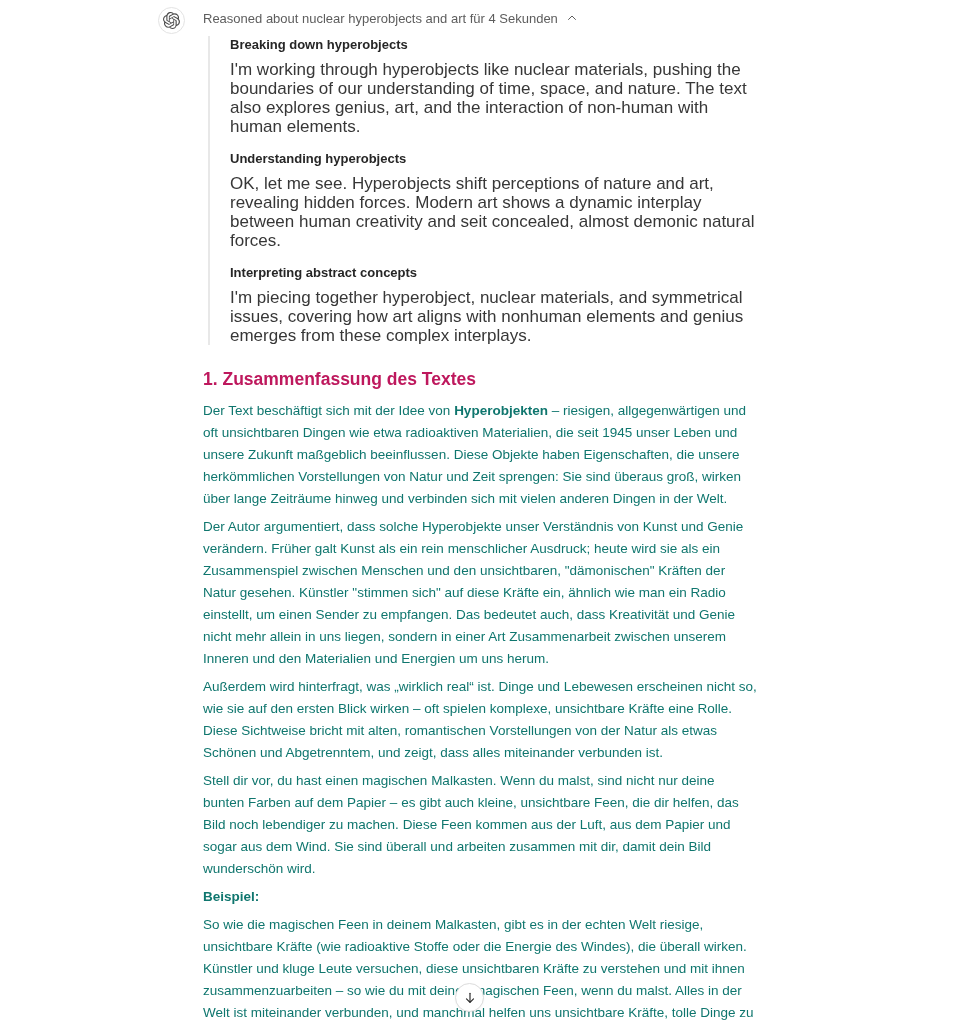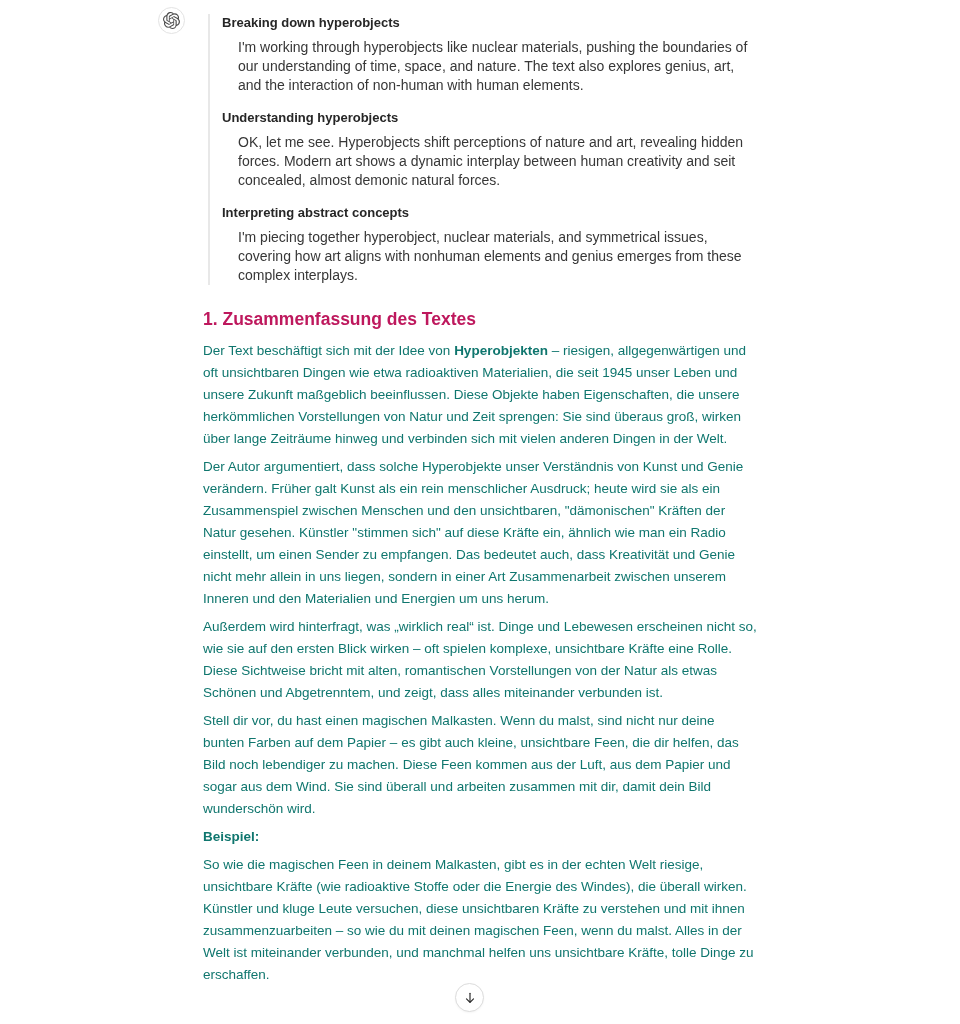--- a/index.html
+++ b/index.html
@@ -11,24 +11,24 @@
   .avatar svg { width: 17px; height: 17px; fill: #4b4b4b; }
   .content { position: absolute; left: 203px; top: 7px; width: 556px; }
 
   .reason-header { display: flex; align-items: center; gap: 8px; color: #5d5d5d;
     font-size: 13px; height: 22px; cursor: pointer; width: fit-content; }
   .reason-header .chev { display: flex; align-items: center; }
   .reason-header svg { width: 12px; height: 12px; stroke: #5d5d5d; fill: none;
     stroke-width: 2; stroke-linecap: round; stroke-linejoin: round; }
 
   .reasoning { margin-top: 7px; margin-left: 5px; border-left: 2px solid #e8e8e8;
-    padding-left: 12px; color: #373737; }
+    padding-left: 20px; color: #373737; }
   .reasoning h5 { font-size: 13px; font-weight: 700; color: #262626; margin: 14px 0 0 0; line-height: 17px; }
   .reasoning h5:first-child { margin-top: 2px; }
-  .reasoning p { font-size: 14px; line-height: 19px; margin: 7px 0 0 16px; }
+  .reasoning p { font-size: 17px; line-height: 19px; margin: 7px 0 0 0; }
 
   .answer { margin-top: 14px; }
   .answer h3 { font-size: 17.5px; font-weight: 700; color: #be185d; margin: 23px 0 10px 0; line-height: 22px; }
   .answer p { font-size: 13.5px; line-height: 22px; margin: 6px 0; color: #0f766e; }
   .answer p b { font-weight: 700; }
 
   .scroll-btn { position: absolute; left: 455px; top: 983px; width: 29px; height: 29px;
     border-radius: 50%; background: #ffffff; border: 1px solid #dcdcdc; display: flex;
     align-items: center; justify-content: center; cursor: pointer;
     box-shadow: 0 1px 2px rgba(0,0,0,0.04); }
@@ -41,20 +41,28 @@
 <div class="avatar">
   <span style="display:flex;">
     <svg viewBox="0 0 24 24">
         <path d="M22.2819 9.8211a5.9847 5.9847 0 0 0-.5157-4.9108 6.0462 6.0462 0 0 0-6.5098-2.9A6.0651 6.0651 0 0 0 4.9807 4.1818a5.9847 5.9847 0 0 0-3.9977 2.9 6.0462 6.0462 0 0 0 .7427 7.0966 5.98 5.98 0 0 0 .511 4.9107 6.051 6.051 0 0 0 6.5146 2.9001A5.9847 5.9847 0 0 0 13.2599 24a6.0557 6.0557 0 0 0 5.7718-4.2058 5.9894 5.9894 0 0 0 3.9977-2.9001 6.0557 6.0557 0 0 0-.7475-7.073zm-9.022 12.6081a4.4755 4.4755 0 0 1-2.8764-1.0408l.1419-.0804 4.7783-2.7582a.7948.7948 0 0 0 .3927-.6813v-6.7369l2.02 1.1686a.071.071 0 0 1 .038.052v5.5826a4.504 4.504 0 0 1-4.4945 4.4944zm-9.6607-4.1254a4.4708 4.4708 0 0 1-.5346-3.0137l.142.0852 4.783 2.7582a.7712.7712 0 0 0 .7806 0l5.8428-3.3685v2.3324a.0804.0804 0 0 1-.0332.0615L9.74 19.9502a4.4992 4.4992 0 0 1-6.1408-1.6464zM2.3408 7.8956a4.485 4.485 0 0 1 2.3655-1.9728V11.6a.7664.7664 0 0 0 .3879.6765l5.8144 3.3543-2.0201 1.1685a.0757.0757 0 0 1-.071 0l-4.8303-2.7865A4.504 4.504 0 0 1 2.3408 7.8956zm16.5963 3.8558L13.1038 8.364 15.1192 7.2a.0757.0757 0 0 1 .071 0l4.8303 2.7913a4.4944 4.4944 0 0 1-.6765 8.1042v-5.6772a.79.79 0 0 0-.407-.667zm2.0107-3.0231l-.142-.0852-4.7735-2.7818a.7759.7759 0 0 0-.7854 0L9.409 9.2297V6.8974a.0662.0662 0 0 1 .0284-.0615l4.8303-2.7866a4.4992 4.4992 0 0 1 6.6802 4.66zM8.3065 12.863l-2.02-1.1638a.0804.0804 0 0 1-.038-.0567V6.0742a4.4992 4.4992 0 0 1 7.3757-3.4537l-.142.0805L8.704 5.459a.7948.7948 0 0 0-.3927.6813zm1.0976-2.3654l2.602-1.4998 2.6069 1.4998v2.9994l-2.5974 1.4997-2.6067-1.4997z"></path>
       </svg>
   </span>
 </div>
 
 <div class="content">
 
+  <div class="reason-header">
+    <span>Reasoned about nuclear hyperobjects and art für 4 Sekunden</span>
+    <span class="chev">
+      <svg viewBox="0 0 24 24">
+          <polyline points="5,15 12,8 19,15"></polyline>
+        </svg>
+    </span>
+  </div>
 
   <div class="reasoning">
     <h5>Breaking down hyperobjects</h5>
     <p>I'm working through hyperobjects like nuclear materials, pushing the boundaries of our understanding of time, space, and nature. The text also explores genius, art, and the interaction of non-human with human elements.</p>
     <h5>Understanding hyperobjects</h5>
     <p>OK, let me see. Hyperobjects shift perceptions of nature and art, revealing hidden forces. Modern art shows a dynamic interplay between human creativity and seit concealed, almost demonic natural forces.</p>
     <h5>Interpreting abstract concepts</h5>
     <p>I'm piecing together hyperobject, nuclear materials, and symmetrical issues, covering how art aligns with nonhuman elements and genius emerges from these complex interplays.</p>
   </div>
 

